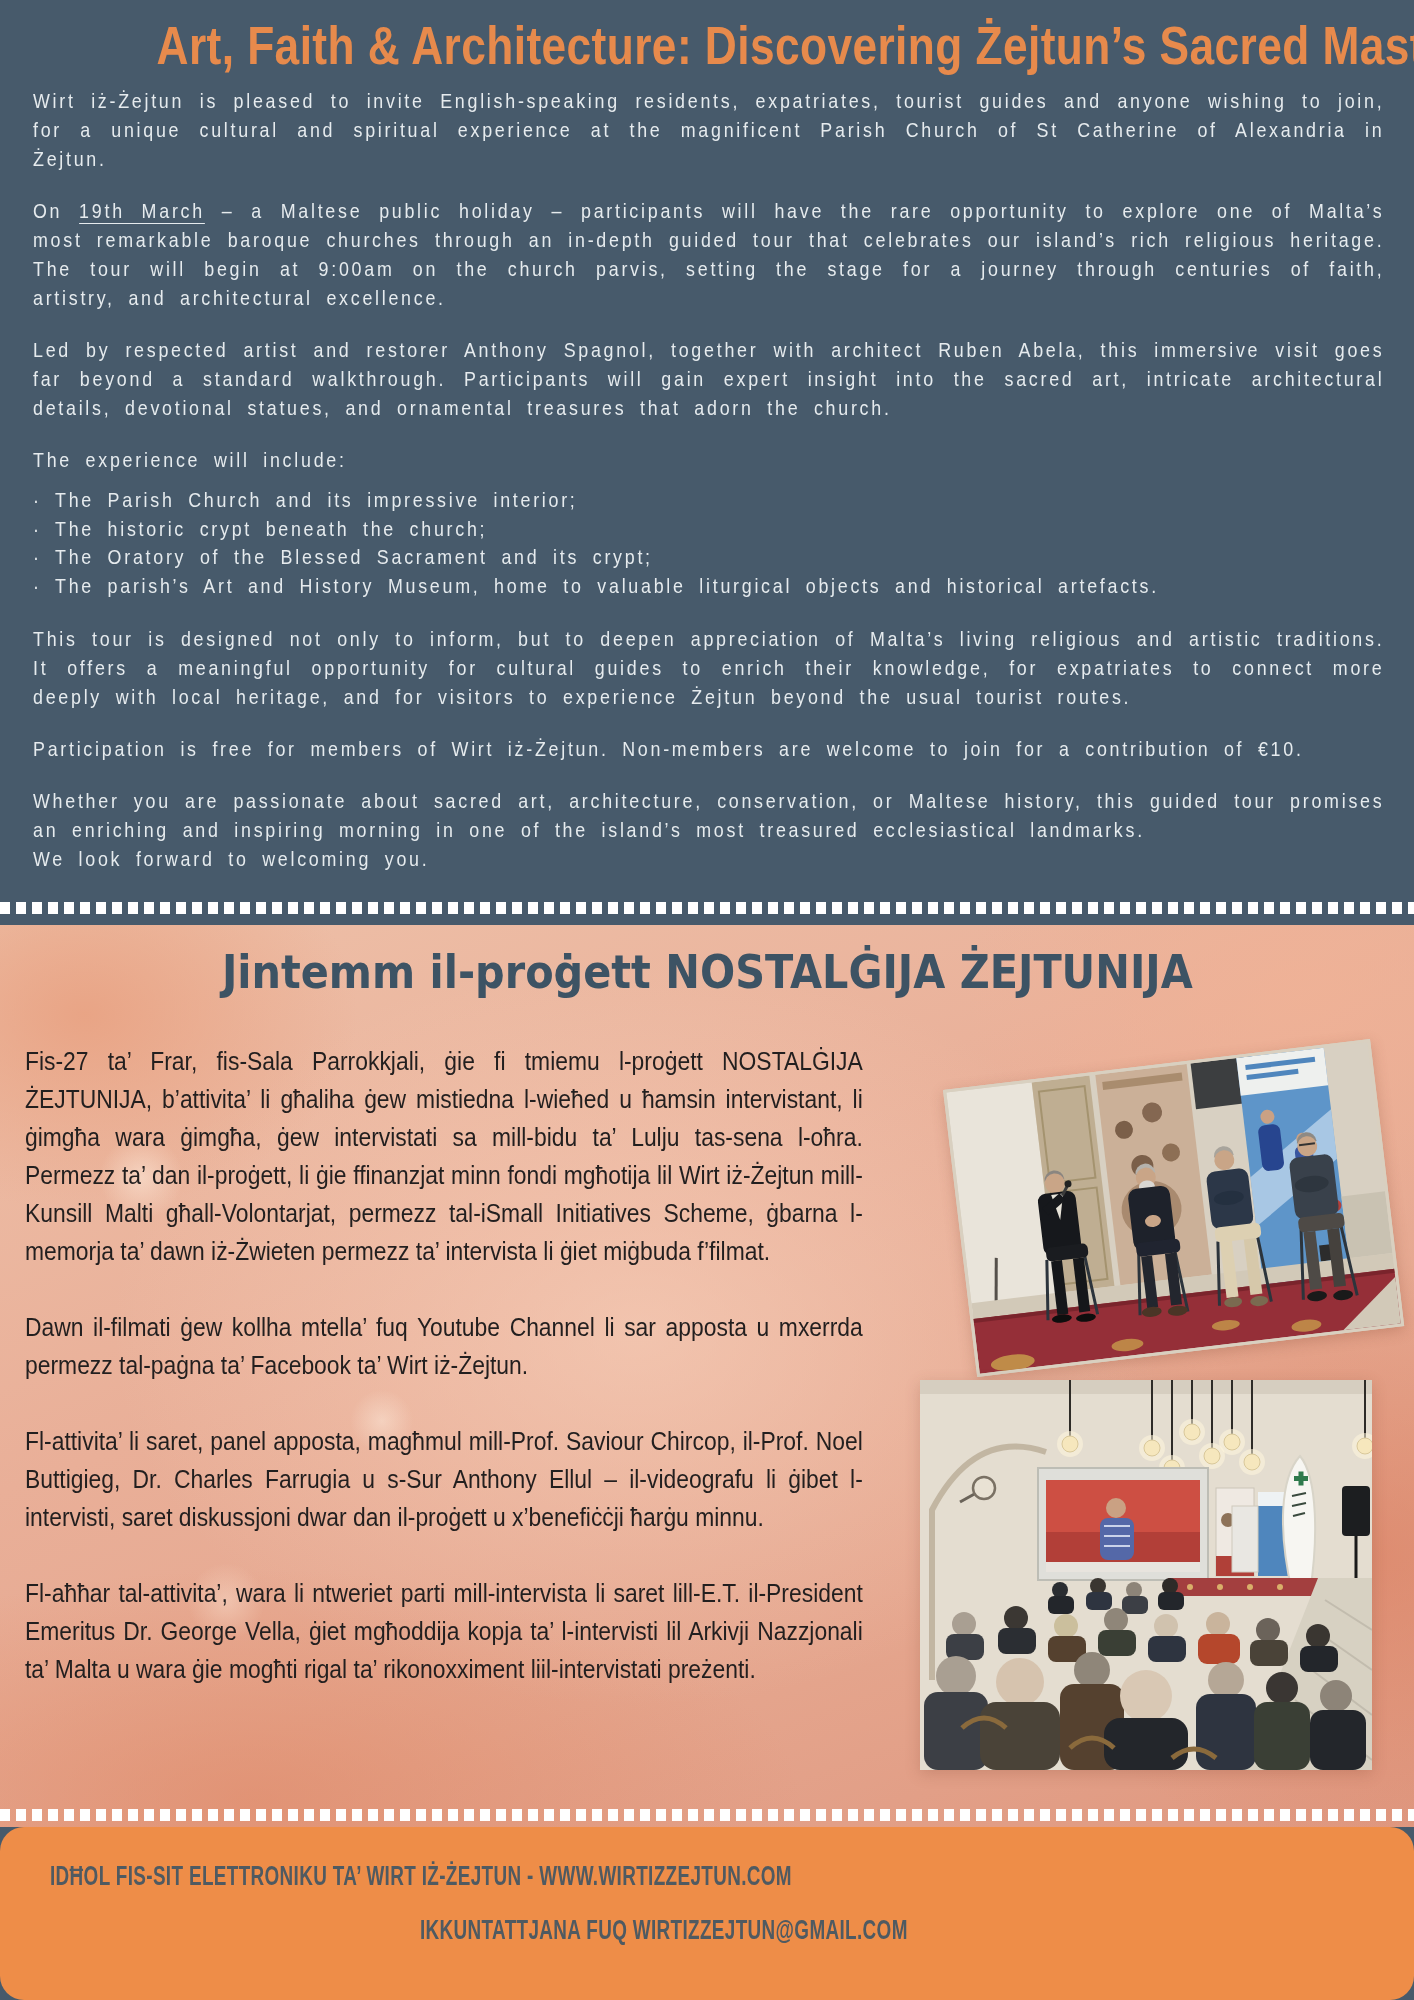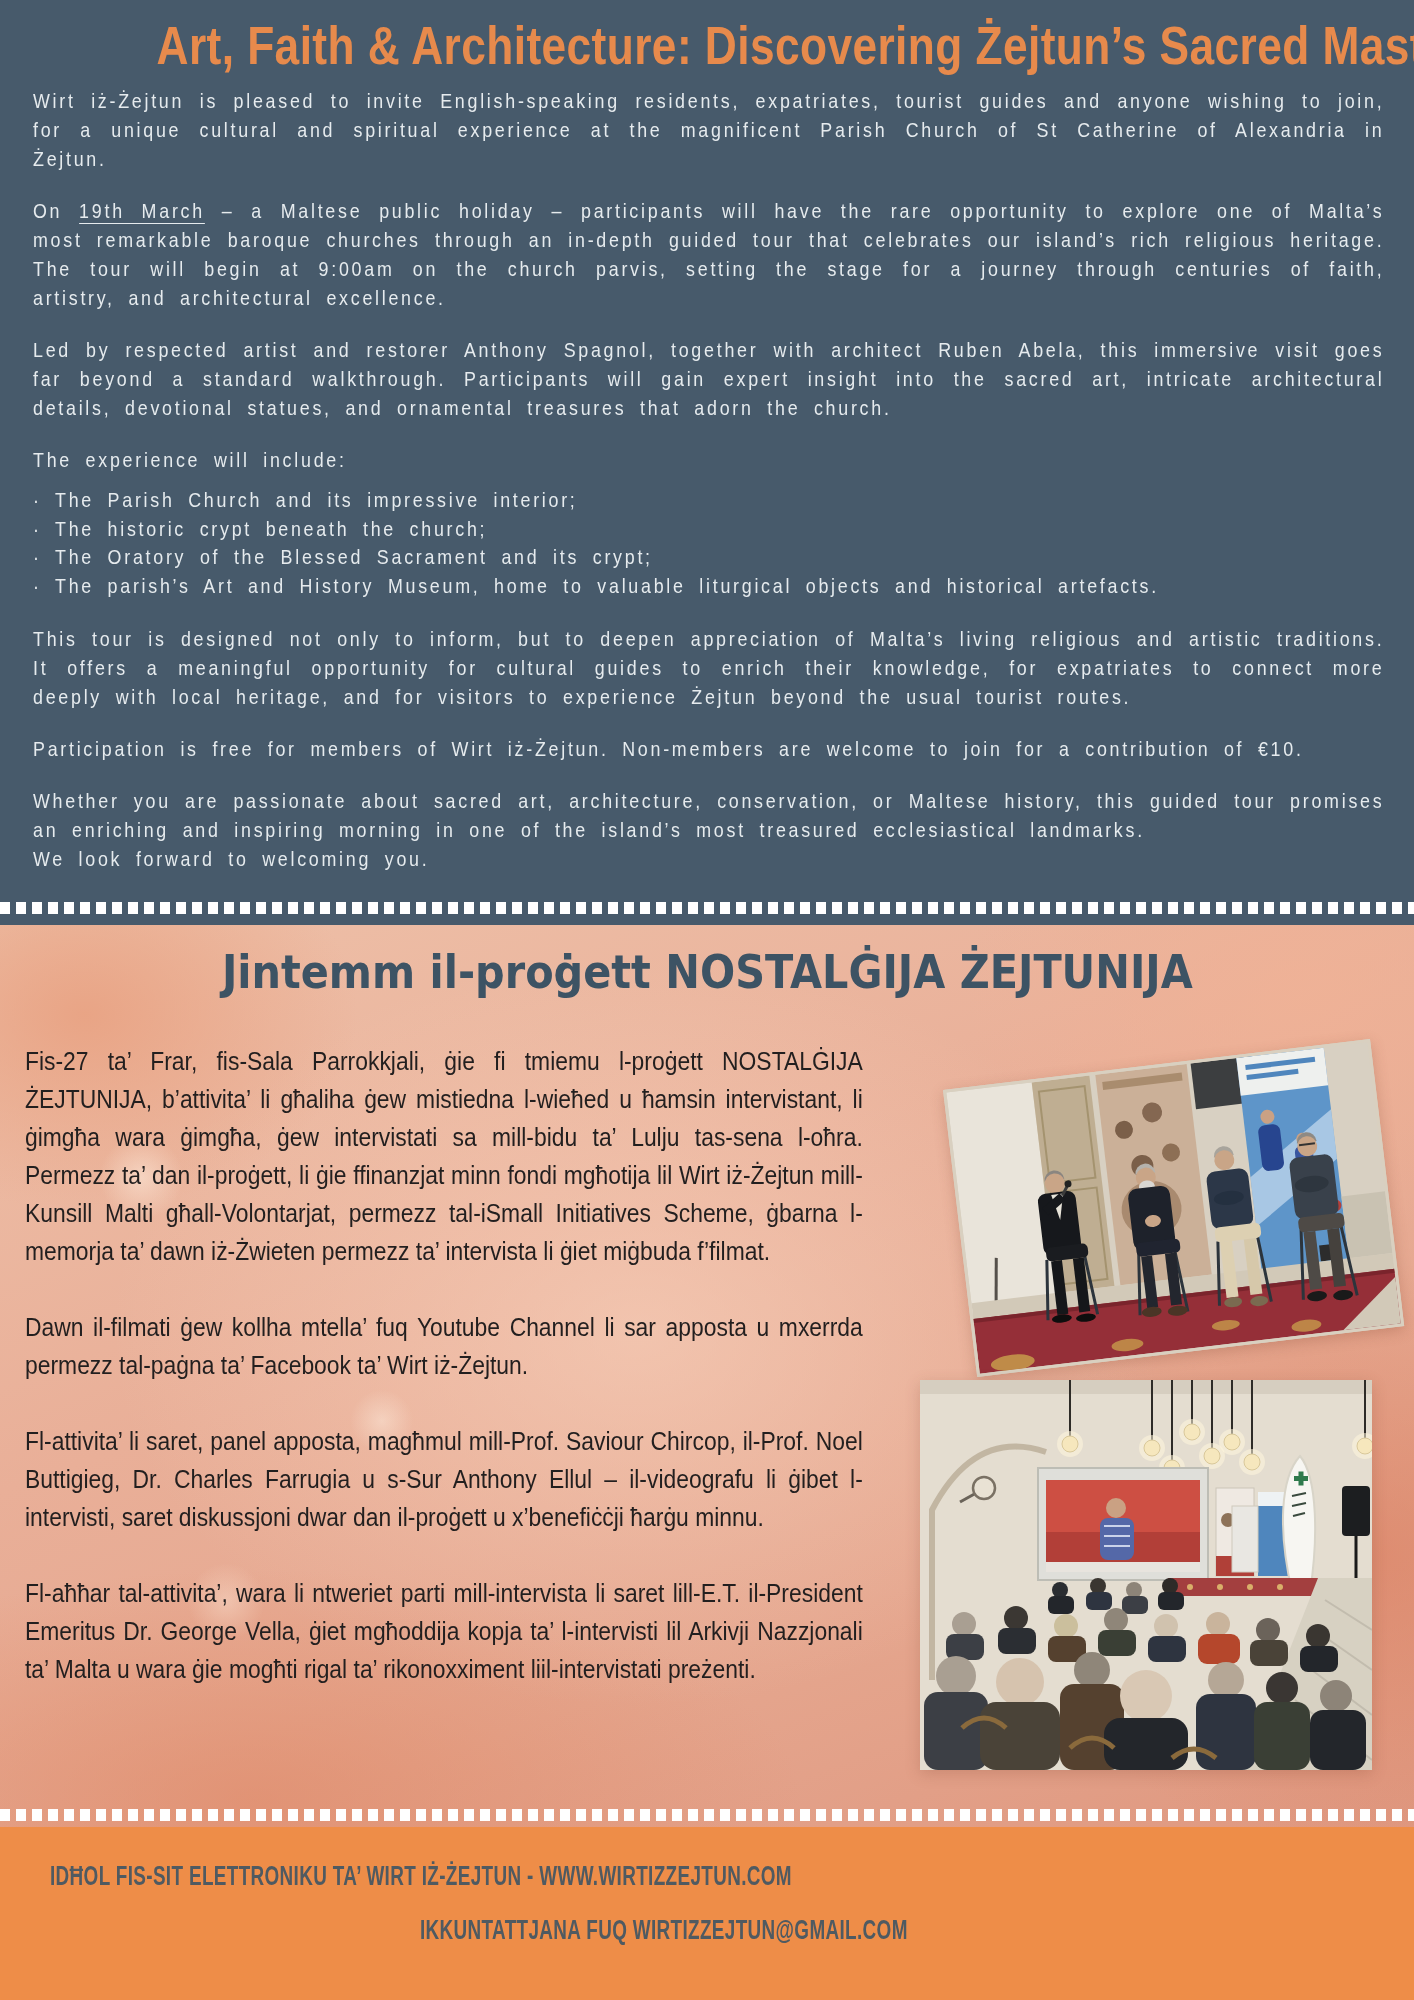--- a/index.html
+++ b/index.html
@@ -63,21 +63,21 @@
     position:absolute;left:943px;top:1090px;width:424px;height:283px;
     transform:rotate(-6.8deg);transform-origin:0 0;
     border:3px solid #d9d0c0;box-shadow:0 4px 14px rgba(120,60,40,.25);background:#d8d0c2;
   }
   .photo2{
     position:absolute;left:920px;top:1380px;width:452px;height:390px;
     box-shadow:0 4px 14px rgba(120,60,40,.22);background:#e4ddd0;
   }
   .photo1 svg,.photo2 svg{display:block;width:100%;height:100%;}
   
-  .footer{position:absolute;left:0;top:1827px;width:1414px;height:173px;background:#ee8d48;}
+  .footer{position:absolute;left:0;top:1827px;width:1414px;height:173px;background:#ee8d48;border-radius:24px;}
   .footer-line{
     position:absolute;white-space:nowrap;color:#4f5a61;font-weight:700;
     font-size:27px;letter-spacing:.5px;transform:scaleX(.7);transform-origin:left center;
   }
   .footer-line1{left:50px;top:34px;}
   .footer-line2{left:420px;top:88px;}
 </style>
 </head>
 <body>
 

